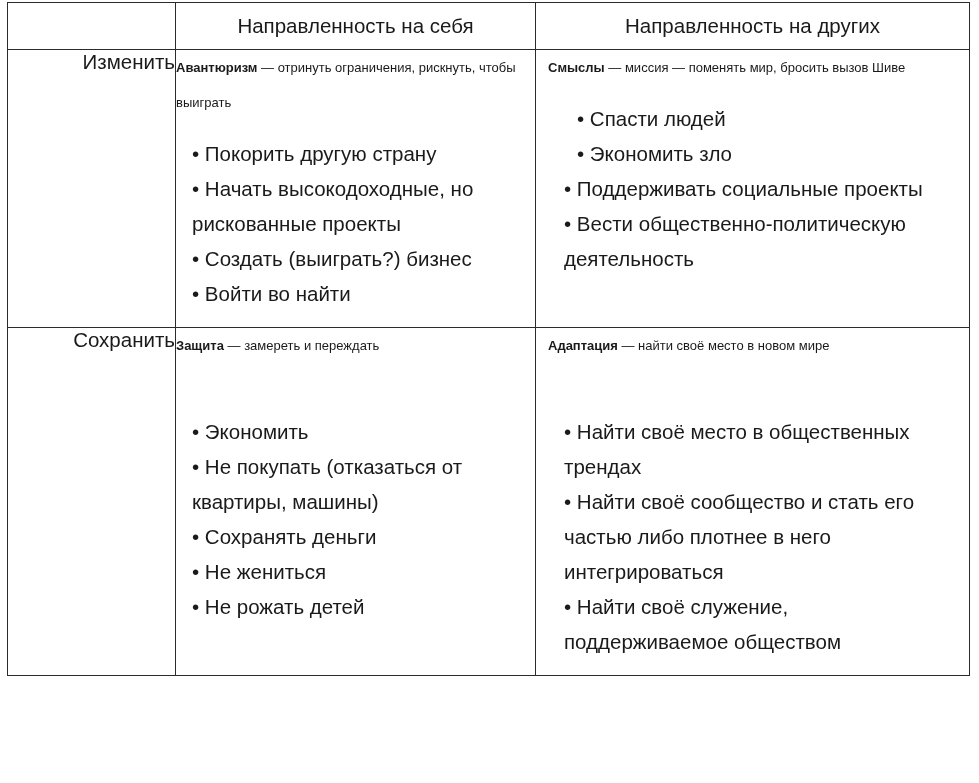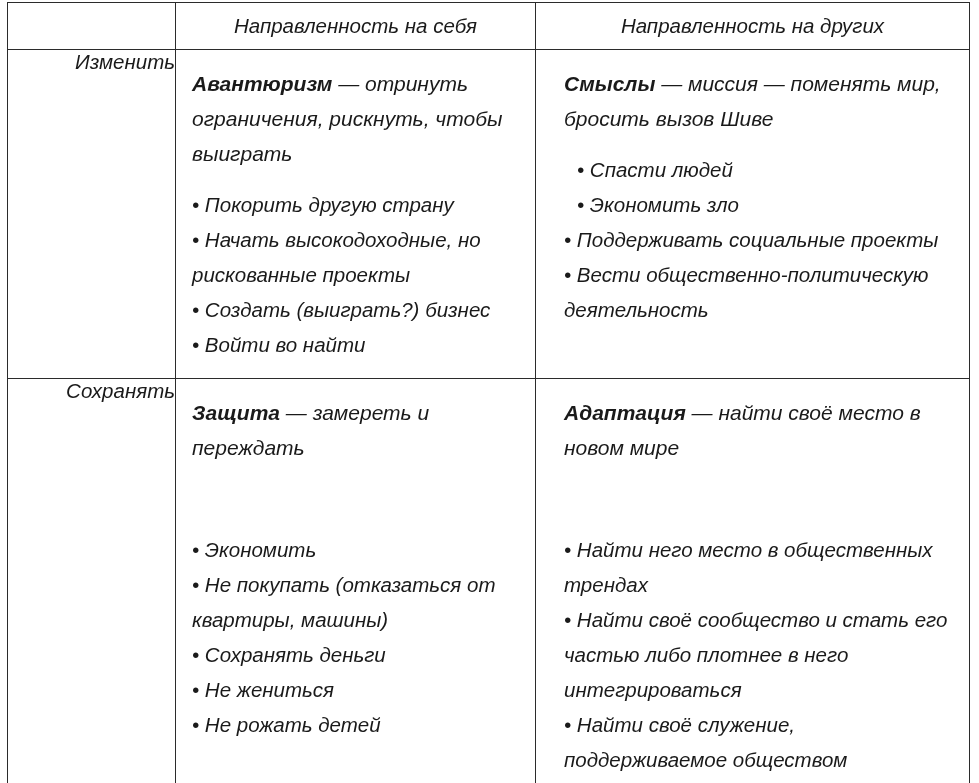--- a/index.html
+++ b/index.html
@@ -15,21 +15,20 @@
     font-family: "Liberation Sans", sans-serif;
     color: #1a1a1a;
     -webkit-font-smoothing: antialiased;
   }
 
   .sheet {
     position: relative;
     width: 979px;
     height: 783px;
     box-sizing: border-box;
-    font-style: italic;
   }
 
   table.matrix {
     position: absolute;
     left: 7px;
     top: 2px;
     width: 962px;
     border-collapse: collapse;
     table-layout: fixed;
     background: #ffffff;
@@ -76,22 +75,22 @@
     padding: 9px 10px 9px 11px;
   }
   td.content.others { padding-left: 12px; }
 
   .cell-block {
     font-size: 20.5px;
     line-height: 35px;
   }
 
   .intro {
-    margin: 16px;
-    font-size: 21px;
+    margin: 0;
+    font-size: 13px;
     line-height: 35px;
   }
   .intro .term {
     font-weight: bold;
   }
 
   .spacer-line {
     height: 35px;
     line-height: 35px;
     font-size: 20.5px;
@@ -158,42 +157,42 @@
               <li class="indented">• Спасти людей</li>
               <li class="indented">• Экономить зло</li>
               <li>• Поддерживать социальные проекты</li>
               <li>• Вести общественно-политическую деятельность</li>
             </ul>
           </div>
         </td>
       </tr>
 
       <tr>
-        <td class="row-label">Сохранять</td>
+        <td class="row-label">Сохранить</td>
 
         <td class="content self">
           <div class="cell-block">
             <p class="intro"><span class="term">Защита</span><span> — замереть и переждать</span></p>
             <div class="spacer-line">&nbsp;</div>
             <ul class="points">
               <li>• Экономить</li>
               <li>• Не покупать (отказаться от квартиры, машины)</li>
               <li>• Сохранять деньги</li>
               <li>• Не жениться</li>
               <li>• Не рожать детей</li>
             </ul>
           </div>
         </td>
 
         <td class="content others">
           <div class="cell-block">
             <p class="intro"><span class="term">Адаптация</span><span> — найти своё место в новом мире</span></p>
             <div class="spacer-line">&nbsp;</div>
             <ul class="points">
-              <li>• Найти него место в общественных трендах</li>
+              <li>• Найти своё место в общественных трендах</li>
               <li>• Найти своё сообщество и стать его частью либо плотнее в него интегрироваться</li>
               <li>• Найти своё служение, поддерживаемое обществом</li>
             </ul>
           </div>
         </td>
       </tr>
     </tbody>
   </table>
 
 </div>

